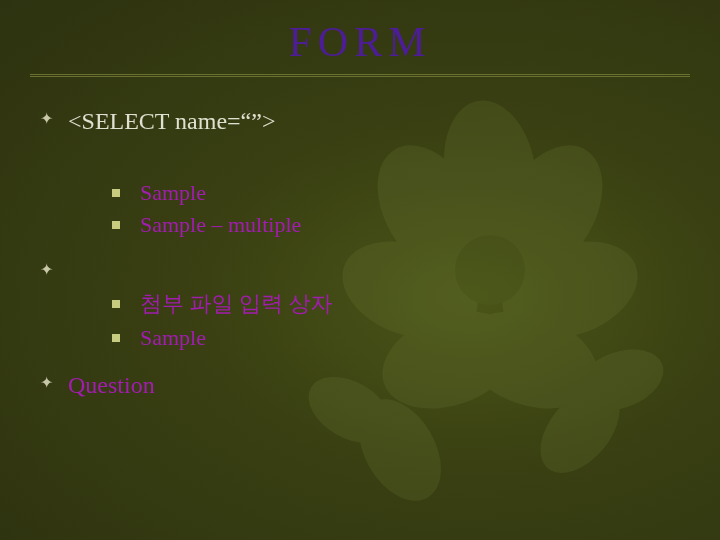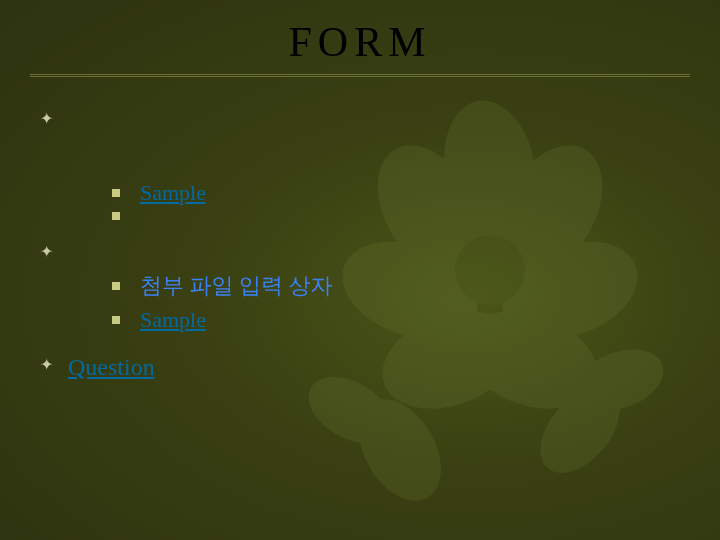--- a/index.html
+++ b/index.html
@@ -20,21 +20,21 @@
     width: 380px;
     height: 420px;
     opacity: 0.18;
     pointer-events: none;
   }
   .title {
     text-align: center;
     font-size: 42px;
     font-weight: normal;
     letter-spacing: 6px;
-    color: #000000;
+    color: #4c1d95;
     padding-top: 18px;
     padding-bottom: 8px;
     font-family: 'Georgia', serif;
   }
   .title-underline {
     width: 660px;
     margin: 0 auto;
     border-bottom: 3px double #6a7030;
   }
   .content {
@@ -71,25 +71,24 @@
   }
   .square-bullet {
     width: 8px;
     height: 8px;
     background: #c8cc80;
     margin-right: 20px;
     flex-shrink: 0;
   }
   .sub-text {
     font-size: 22px;
-    color: #3b82f6;
+    color: #a21caf;
   }
   .link {
-    text-decoration: underline;
-    color: #0369a1;
+    color: #a21caf;
   }
 </style>
 </head>
 <body>
 
 <svg class="flower-bg" viewBox="0 0 380 420">
   <g fill="#7a8840">
     <ellipse cx="190" cy="80" rx="45" ry="70" transform="rotate(-10 190 80)"></ellipse>
     <ellipse cx="250" cy="120" rx="45" ry="70" transform="rotate(30 250 120)"></ellipse>
     <ellipse cx="270" cy="200" rx="45" ry="70" transform="rotate(70 270 200)"></ellipse>
@@ -106,32 +105,33 @@
 </svg>
 
 <div class="title">FORM</div>
 <div class="title-underline"></div>
 
 <div class="content">
 
   <div class="bullet-row">
     <div class="star-bullet">✦</div>
     <div class="main-text">
-      <br>
+      <span>&lt;SELECT name=“”&gt;</span><br>
       <br>
     </div>
   </div>
 
   <div class="sub-list">
     <div class="sub-row">
       <div class="square-bullet"></div>
       <span class="sub-text link">Sample</span>
     </div>
     <div class="sub-row">
       <div class="square-bullet"></div>
+      <span class="sub-text link">Sample – multiple</span>
     </div>
   </div>
 
   <div class="bullet-row">
     <div class="star-bullet">✦</div>
   </div>
 
   <div class="sub-list">
     <div class="sub-row">
       <div class="square-bullet"></div>

